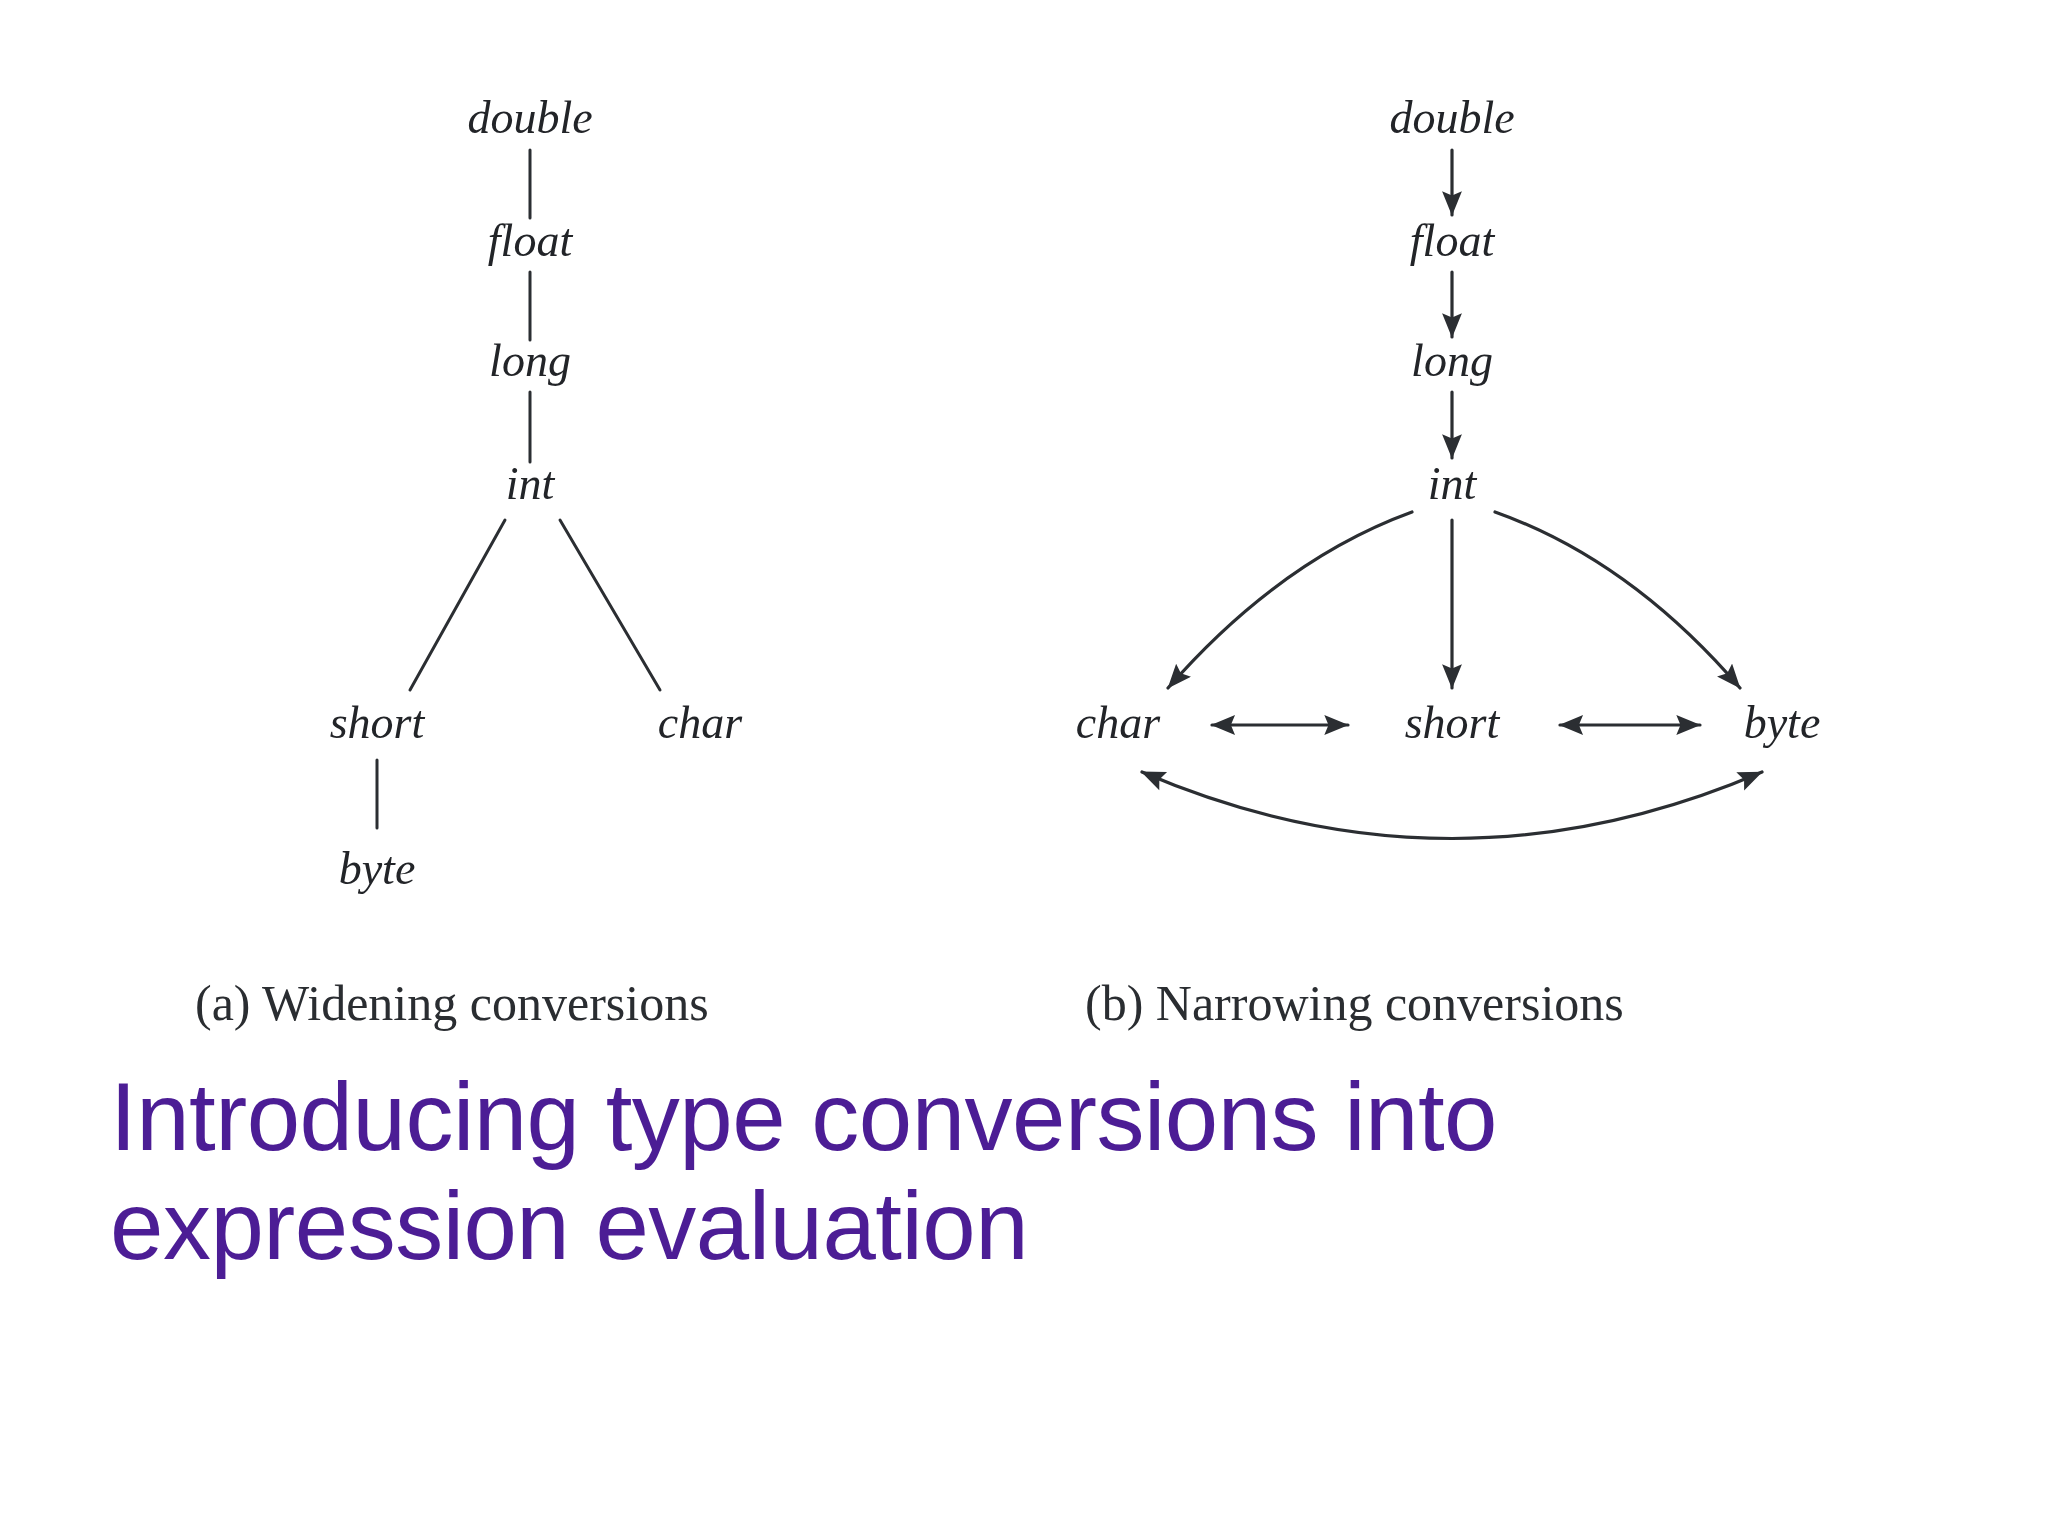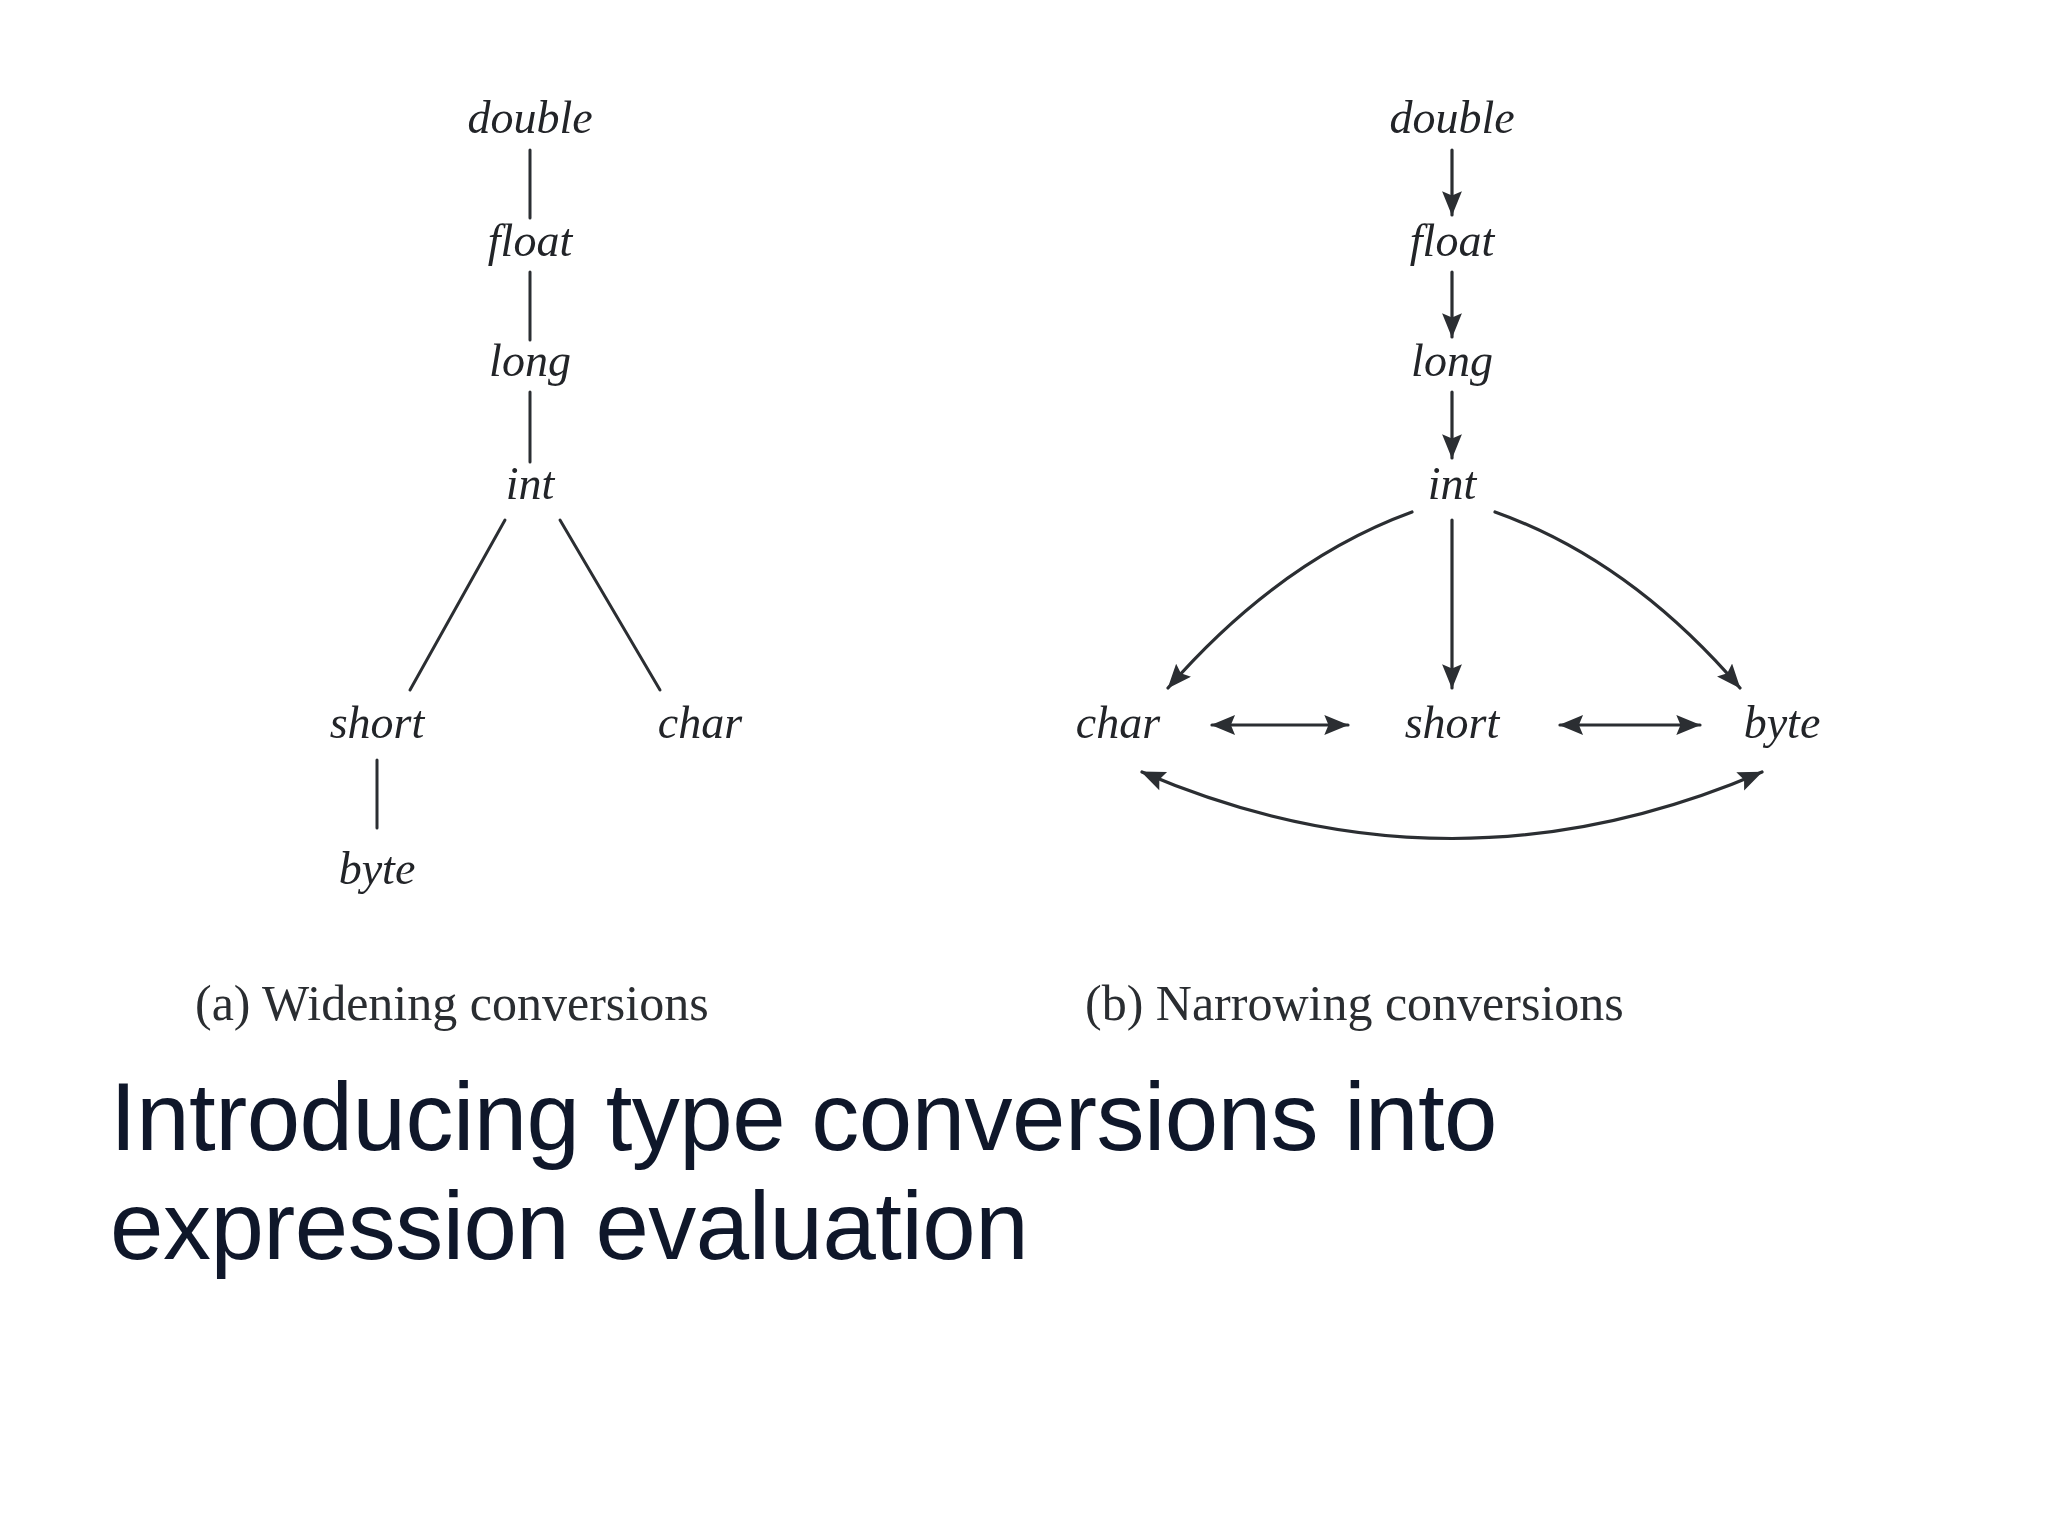--- a/index.html
+++ b/index.html
@@ -60,21 +60,21 @@
 
   
   #slide-title {
     position: absolute;
     left: 110px;
     top: 1062px;
     width: 1700px;
     font-family: "Liberation Sans", sans-serif;
     font-size: 96px;
     line-height: 1.14;
-    color: #0f172a;
+    color: #4c1d95;
     letter-spacing: -0.5px;
     white-space: pre-line;
   }
 </style>
 </head>
 <body>
 
 <div id="slide">
 
   <div id="figure">

